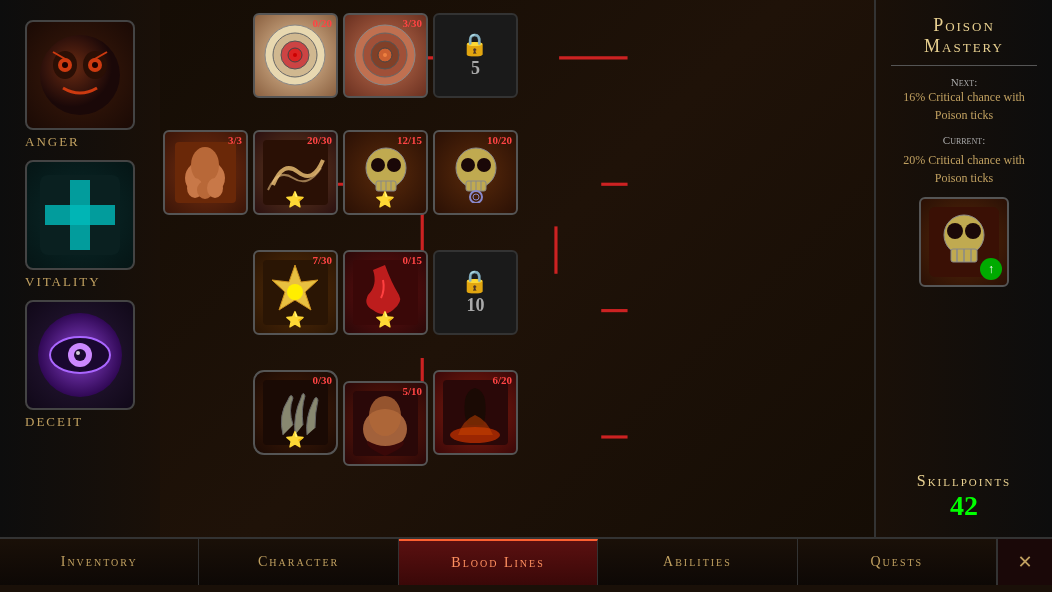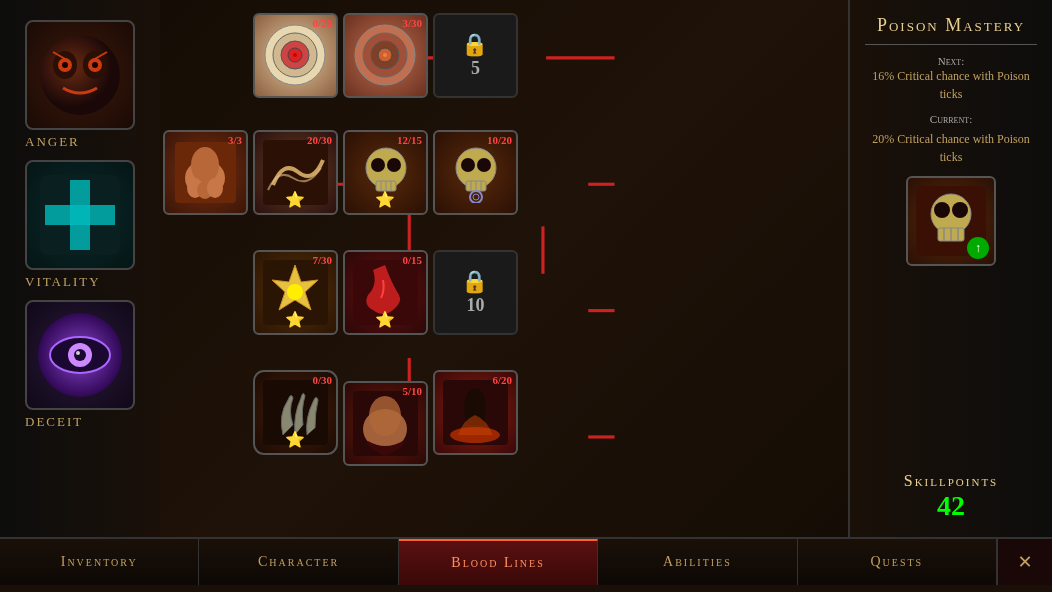--- a/index.html
+++ b/index.html
@@ -74,21 +74,21 @@
     
     .skill-tree {
       flex: 1;
       position: relative;
       padding: 15px 10px;
       background: linear-gradient(135deg, #150d05 0%, #1f1208 50%, #150d05 100%);
     }
 
     
     .right-panel {
-      width: 204px;
+      width: 178px;
       background: linear-gradient(to left, #0d0d0d, #1a1008);
       border-left: 2px solid #333;
       display: flex;
       flex-direction: column;
       align-items: center;
       padding: 15px;
       gap: 10px;
     }
 
     .panel-title {

